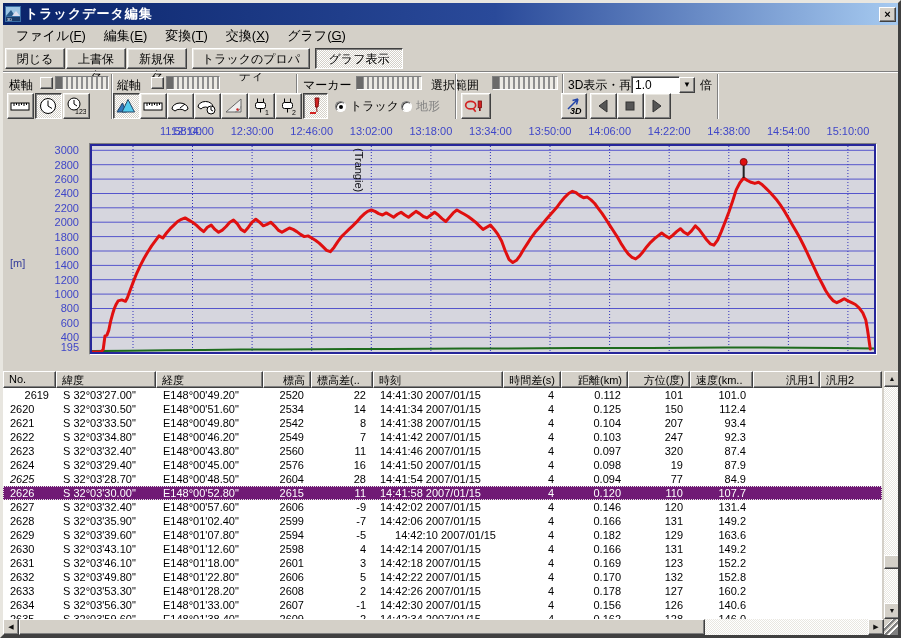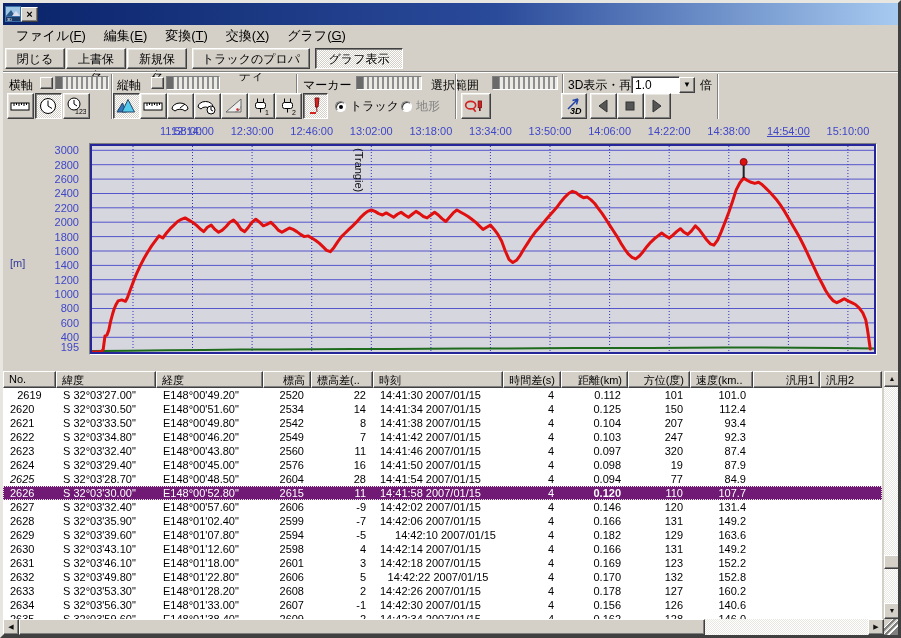--- a/index.html
+++ b/index.html
@@ -94,20 +94,21 @@
     <span class="appicon">
       <svg viewBox="0 0 16 16">
           <rect x="0" y="0" width="16" height="16" fill="#3a6ea5"></rect>
           <rect x="1" y="1" width="14" height="9" fill="#9cc4e4"></rect>
           <path d="M1 10 L6 4 L10 10 Z" fill="#2a5a8a"></path>
           <path d="M7 10 L11 5 L15 10 Z" fill="#dde"></path>
           <rect x="1" y="11" width="14" height="4" fill="#1a3a6a"></rect>
           <text x="2" y="15" font-size="4" fill="#fff">3D</text>
         </svg>
     </span>
+    <span class="ttl">トラックデータ編集</span>
     <span class="closebtn">×</span>
   </div>
 
   <div class="menubar">
       <span class="menu-item">ファイル(<u>F</u>)</span>
       <span class="menu-item">編集(<u>E</u>)</span>
       <span class="menu-item">変換(<u>T</u>)</span>
       <span class="menu-item">交換(<u>X</u>)</span>
       <span class="menu-item">グラフ(<u>G</u>)</span>
     </div>
@@ -313,21 +314,21 @@
         <span class="xlab" style="left: 189.543px;">12:14:00</span>
         <span class="xlab" style="left: 249.124px;">12:30:00</span>
         <span class="xlab" style="left: 308.705px;">12:46:00</span>
         <span class="xlab" style="left: 368.286px;">13:02:00</span>
         <span class="xlab" style="left: 427.867px;">13:18:00</span>
         <span class="xlab" style="left: 487.448px;">13:34:00</span>
         <span class="xlab" style="left: 547.029px;">13:50:00</span>
         <span class="xlab" style="left: 606.61px;">14:06:00</span>
         <span class="xlab" style="left: 666.19px;">14:22:00</span>
         <span class="xlab" style="left: 725.771px;">14:38:00</span>
-        <span class="xlab" style="left: 785.352px; text-decoration: underline;">14:54:00</span>
+        <span class="xlab" style="left: 785.352px;">14:54:00</span>
         <span class="xlab" style="left: 844.933px;">15:10:00</span>
       </div>
     <div id="ylabels">
         <span class="ylab" style="top: 29.3141px;">3000</span>
         <span class="ylab" style="top: 43.6946px;">2800</span>
         <span class="ylab" style="top: 58.075px;">2600</span>
         <span class="ylab" style="top: 72.4555px;">2400</span>
         <span class="ylab" style="top: 86.836px;">2200</span>
         <span class="ylab" style="top: 101.216px;">2000</span>
         <span class="ylab" style="top: 115.597px;">1800</span>
@@ -352,21 +353,21 @@
         <span class="th" style="width: 130px; text-align: left;">時刻</span>
         <span class="th" style="width: 58px; text-align: right;">時間差(s)</span>
         <span class="th" style="width: 67px; text-align: right;">距離(km)</span>
         <span class="th" style="width: 62px; text-align: right;">方位(度)</span>
         <span class="th" style="width: 63px; text-align: left;">速度(km..</span>
         <span class="th" style="width: 67px; text-align: right;">汎用1</span>
         <span class="th" style="width: 62px; text-align: left;">汎用2</span>
       </div>
     <div class="tbody" id="tbody">
         <div class="tr">
-          <span class="td" style="width: 53px; text-align: center;">2619</span>
+          <span class="td" style="width: 53px; text-align: right;">2619</span>
           <span class="td" style="width: 100px; text-align: left;">S 32°03'27.00"</span>
           <span class="td" style="width: 107px; text-align: left;">E148°00'49.20"</span>
           <span class="td" style="width: 48px; text-align: right;">2520</span>
           <span class="td" style="width: 62px; text-align: right;">22</span>
           <span class="td" style="width: 130px; text-align: left;">14:41:30 2007/01/15</span>
           <span class="td" style="width: 58px; text-align: right;">4</span>
           <span class="td" style="width: 67px; text-align: right;">0.112</span>
           <span class="td" style="width: 62px; text-align: right;">101</span>
           <span class="td" style="width: 63px; text-align: right;">101.0</span>
           <span class="td" style="width: 67px; text-align: right;"></span>
@@ -457,21 +458,21 @@
           <span class="td" style="width: 62px; text-align: right;"></span>
         </div>
         <div class="tr selected">
           <span class="td" style="width: 53px; text-align: left;">2626</span>
           <span class="td" style="width: 100px; text-align: left;">S 32°03'30.00"</span>
           <span class="td" style="width: 107px; text-align: left;">E148°00'52.80"</span>
           <span class="td" style="width: 48px; text-align: right;">2615</span>
           <span class="td" style="width: 62px; text-align: right;">11</span>
           <span class="td" style="width: 130px; text-align: left;">14:41:58 2007/01/15</span>
           <span class="td" style="width: 58px; text-align: right;">4</span>
-          <span class="td" style="width: 67px; text-align: right; font-weight: bold;">0.120</span>
+          <span class="td" style="width: 67px; text-align: right;">0.120</span>
           <span class="td" style="width: 62px; text-align: right;">110</span>
           <span class="td" style="width: 63px; text-align: right;">107.7</span>
           <span class="td" style="width: 67px; text-align: right;"></span>
           <span class="td" style="width: 62px; text-align: right;"></span>
         </div>
         <div class="tr">
           <span class="td" style="width: 53px; text-align: left;">2627</span>
           <span class="td" style="width: 100px; text-align: left;">S 32°03'32.40"</span>
           <span class="td" style="width: 107px; text-align: left;">E148°00'57.60"</span>
           <span class="td" style="width: 48px; text-align: right;">2606</span>
@@ -539,21 +540,21 @@
           <span class="td" style="width: 63px; text-align: right;">152.2</span>
           <span class="td" style="width: 67px; text-align: right;"></span>
           <span class="td" style="width: 62px; text-align: right;"></span>
         </div>
         <div class="tr">
           <span class="td" style="width: 53px; text-align: left;">2632</span>
           <span class="td" style="width: 100px; text-align: left;">S 32°03'49.80"</span>
           <span class="td" style="width: 107px; text-align: left;">E148°01'22.80"</span>
           <span class="td" style="width: 48px; text-align: right;">2606</span>
           <span class="td" style="width: 62px; text-align: right;">5</span>
-          <span class="td" style="width: 130px; text-align: center;">14:42:22 2007/01/15</span>
+          <span class="td" style="width: 130px; text-align: left;">14:42:22 2007/01/15</span>
           <span class="td" style="width: 58px; text-align: right;">4</span>
           <span class="td" style="width: 67px; text-align: right;">0.170</span>
           <span class="td" style="width: 62px; text-align: right;">132</span>
           <span class="td" style="width: 63px; text-align: right;">152.8</span>
           <span class="td" style="width: 67px; text-align: right;"></span>
           <span class="td" style="width: 62px; text-align: right;"></span>
         </div>
         <div class="tr">
           <span class="td" style="width: 53px; text-align: left;">2633</span>
           <span class="td" style="width: 100px; text-align: left;">S 32°03'53.30"</span>

